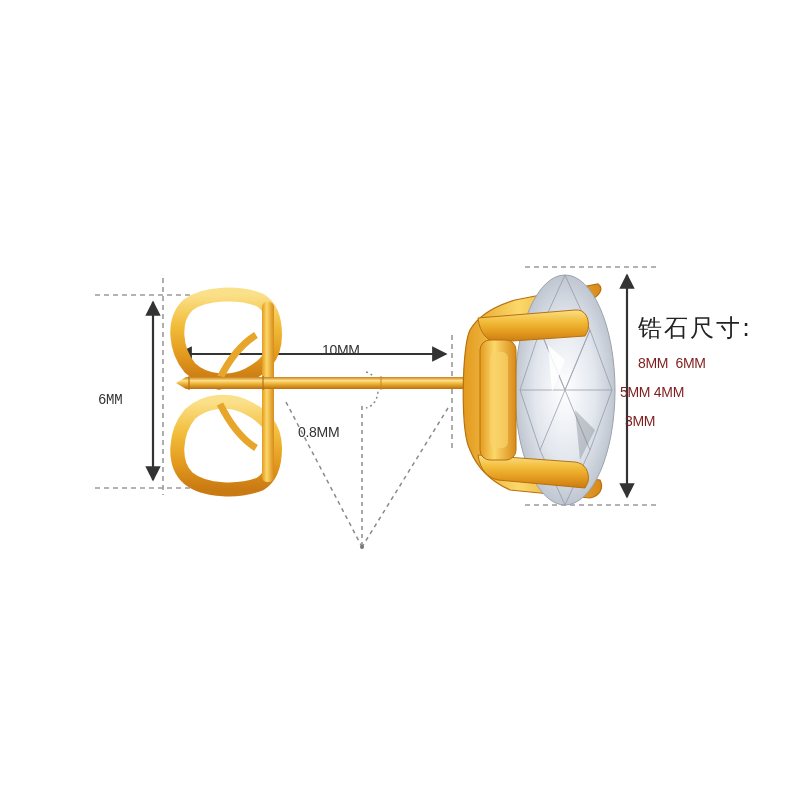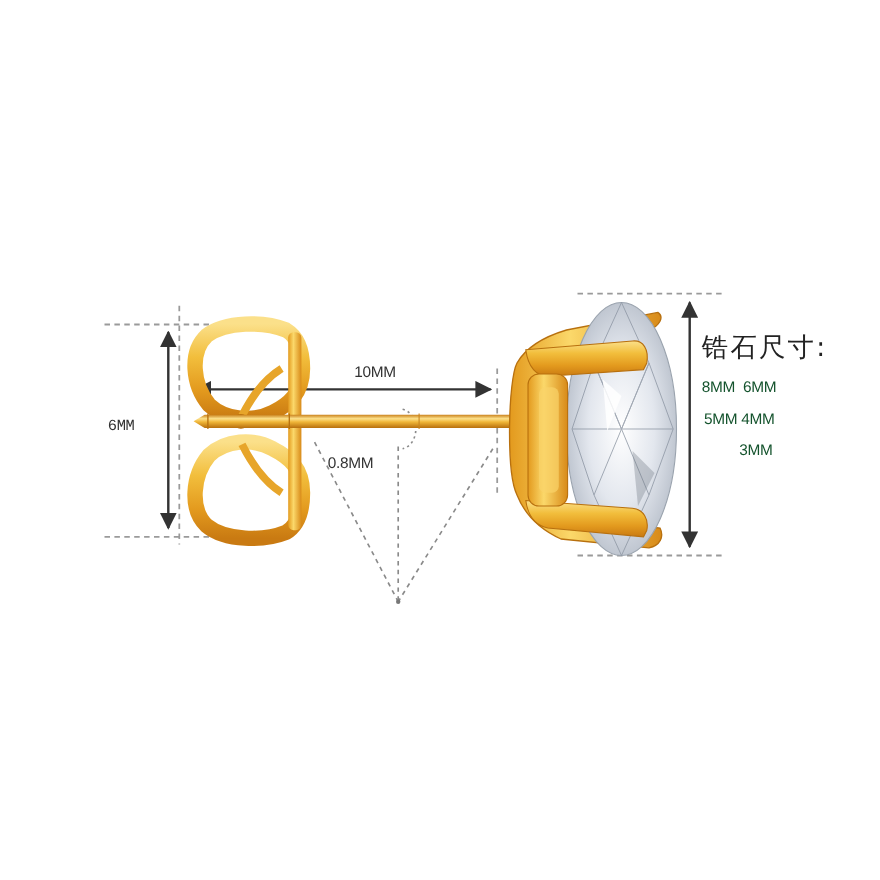--- a/index.html
+++ b/index.html
@@ -1,21 +1,21 @@
 <!DOCTYPE html>
 <html><head>
   <meta charset="utf-8">
   <style>
     html, body { margin: 0; padding: 0; background: #ffffff; }
     body { width: 800px; height: 800px; position: relative; overflow: hidden; font-family: "Liberation Sans", sans-serif; }
     #stage { position: absolute; left: 0; top: 0; width: 800px; height: 800px; }
-    .lbl { position: absolute; color: #333333; font-family: "Liberation Sans", sans-serif; white-space: nowrap; }
+    .lbl { position: absolute; color: #333333; font-family: "Liberation Sans", sans-serif; white-space: nowrap; margin-top: 12px; }
     .dim { font-size: 14px; letter-spacing: -0.3px; }
     .title-cn { font-family: "DejaVu Sans", sans-serif; font-size: 24px; color: #222; letter-spacing: 2px; }
-    .sizes { font-size: 14px; color: #14532d; letter-spacing: -0.3px; }
+    .sizes { font-size: 14px; color: #7f1d1d; letter-spacing: -0.3px; }
   </style>
 </head>
 <body>
 
 <div id="stage">
   <svg width="800" height="800" viewBox="0 0 800 800" xmlns="http://www.w3.org/2000/svg">
     <defs>
       <linearGradient id="goldV" x1="0" y1="0" x2="0" y2="1">
         <stop offset="0" stop-color="#FBE08A"></stop>
         <stop offset="0.35" stop-color="#F2BE3C"></stop>
@@ -111,15 +111,15 @@
     </g>
   </svg>
 
   
   <div class="lbl dim" style="left:98px; top:380px;font-family:Liberation Mono, monospace;">6MM</div>
   <div class="lbl dim" style="left:322px; top:330px;">10MM</div>
   <div class="lbl dim" style="left:298px; top:412px;">0.8MM</div>
 
   <div class="lbl title-cn" style="left:638px; top:300px;">锆石尺寸:</div>
   <div class="lbl sizes" style="left:638px; top:343px; white-space:pre;">8MM  6MM</div>
-  <div class="lbl sizes" style="left:640px; top:372px; white-space:pre;">5MM 4MM</div>
-  <div class="lbl sizes" style="left:672px; top:401px;">3MM</div>
+  <div class="lbl sizes" style="left:620px; top:372px; white-space:pre;">5MM 4MM</div>
+  <div class="lbl sizes" style="left:625px; top:401px;">3MM</div>
 </div>
 
 </body></html>

